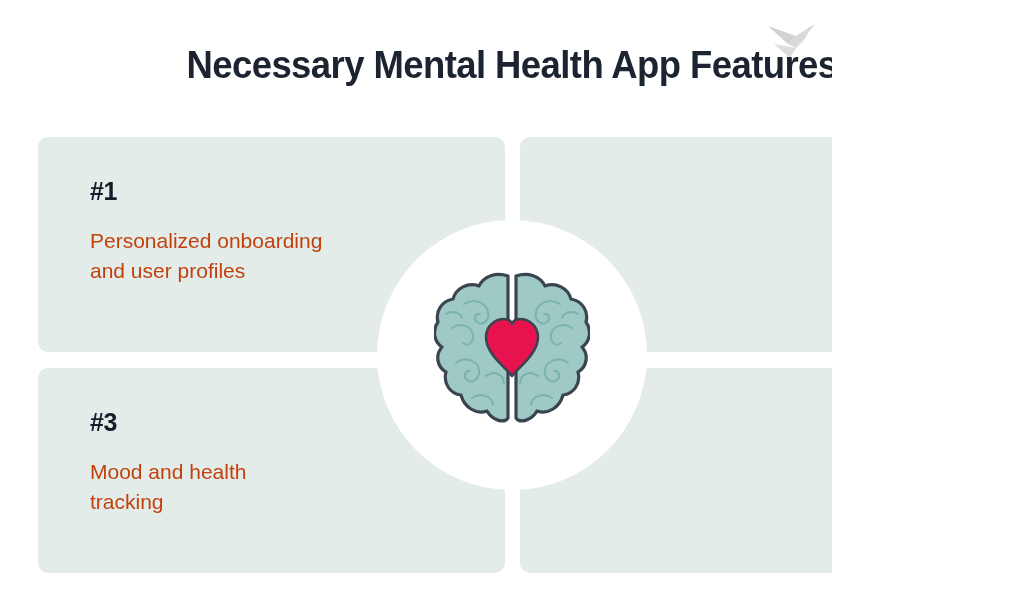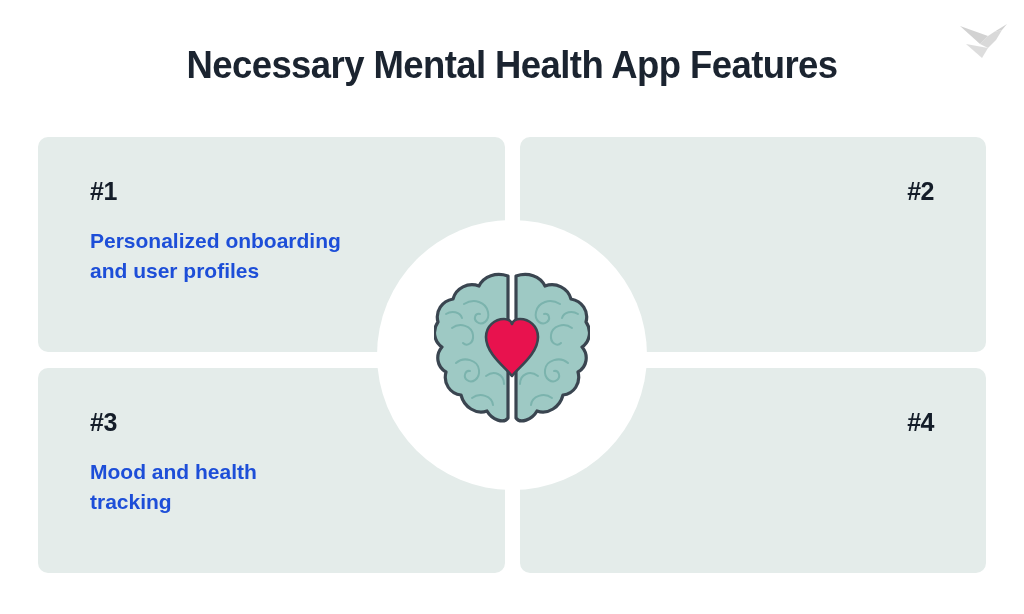--- a/index.html
+++ b/index.html
@@ -5,21 +5,21 @@
   html, body {
     margin: 0;
     padding: 0;
     background: #ffffff;
   }
   body {
     font-family: "Liberation Sans", sans-serif;
   }
   .canvas {
     position: relative;
-    width: 1024px;
+    width: 832px;
     height: 614px;
     background: #ffffff;
     overflow: hidden;
   }
 
   
   .logo {
     position: absolute;
     top: 14px;
     right: 14px;
@@ -70,22 +70,22 @@
   .card-num {
     font-size: 25px;
     font-weight: bold;
     color: #141d29;
     letter-spacing: -0.5px;
     line-height: 1;
     margin: 0 0 22px 0;
   }
   .card-text {
     font-size: 21px;
-    font-weight: bold;
-    color: #1d4ed8;
+    font-weight: normal;
+    color: #c2410c;
     line-height: 1.42;
     margin: 0;
     white-space: pre-line;
   }
 
   
   .medallion {
     position: absolute;
     left: 377px;
     top: 220px;

